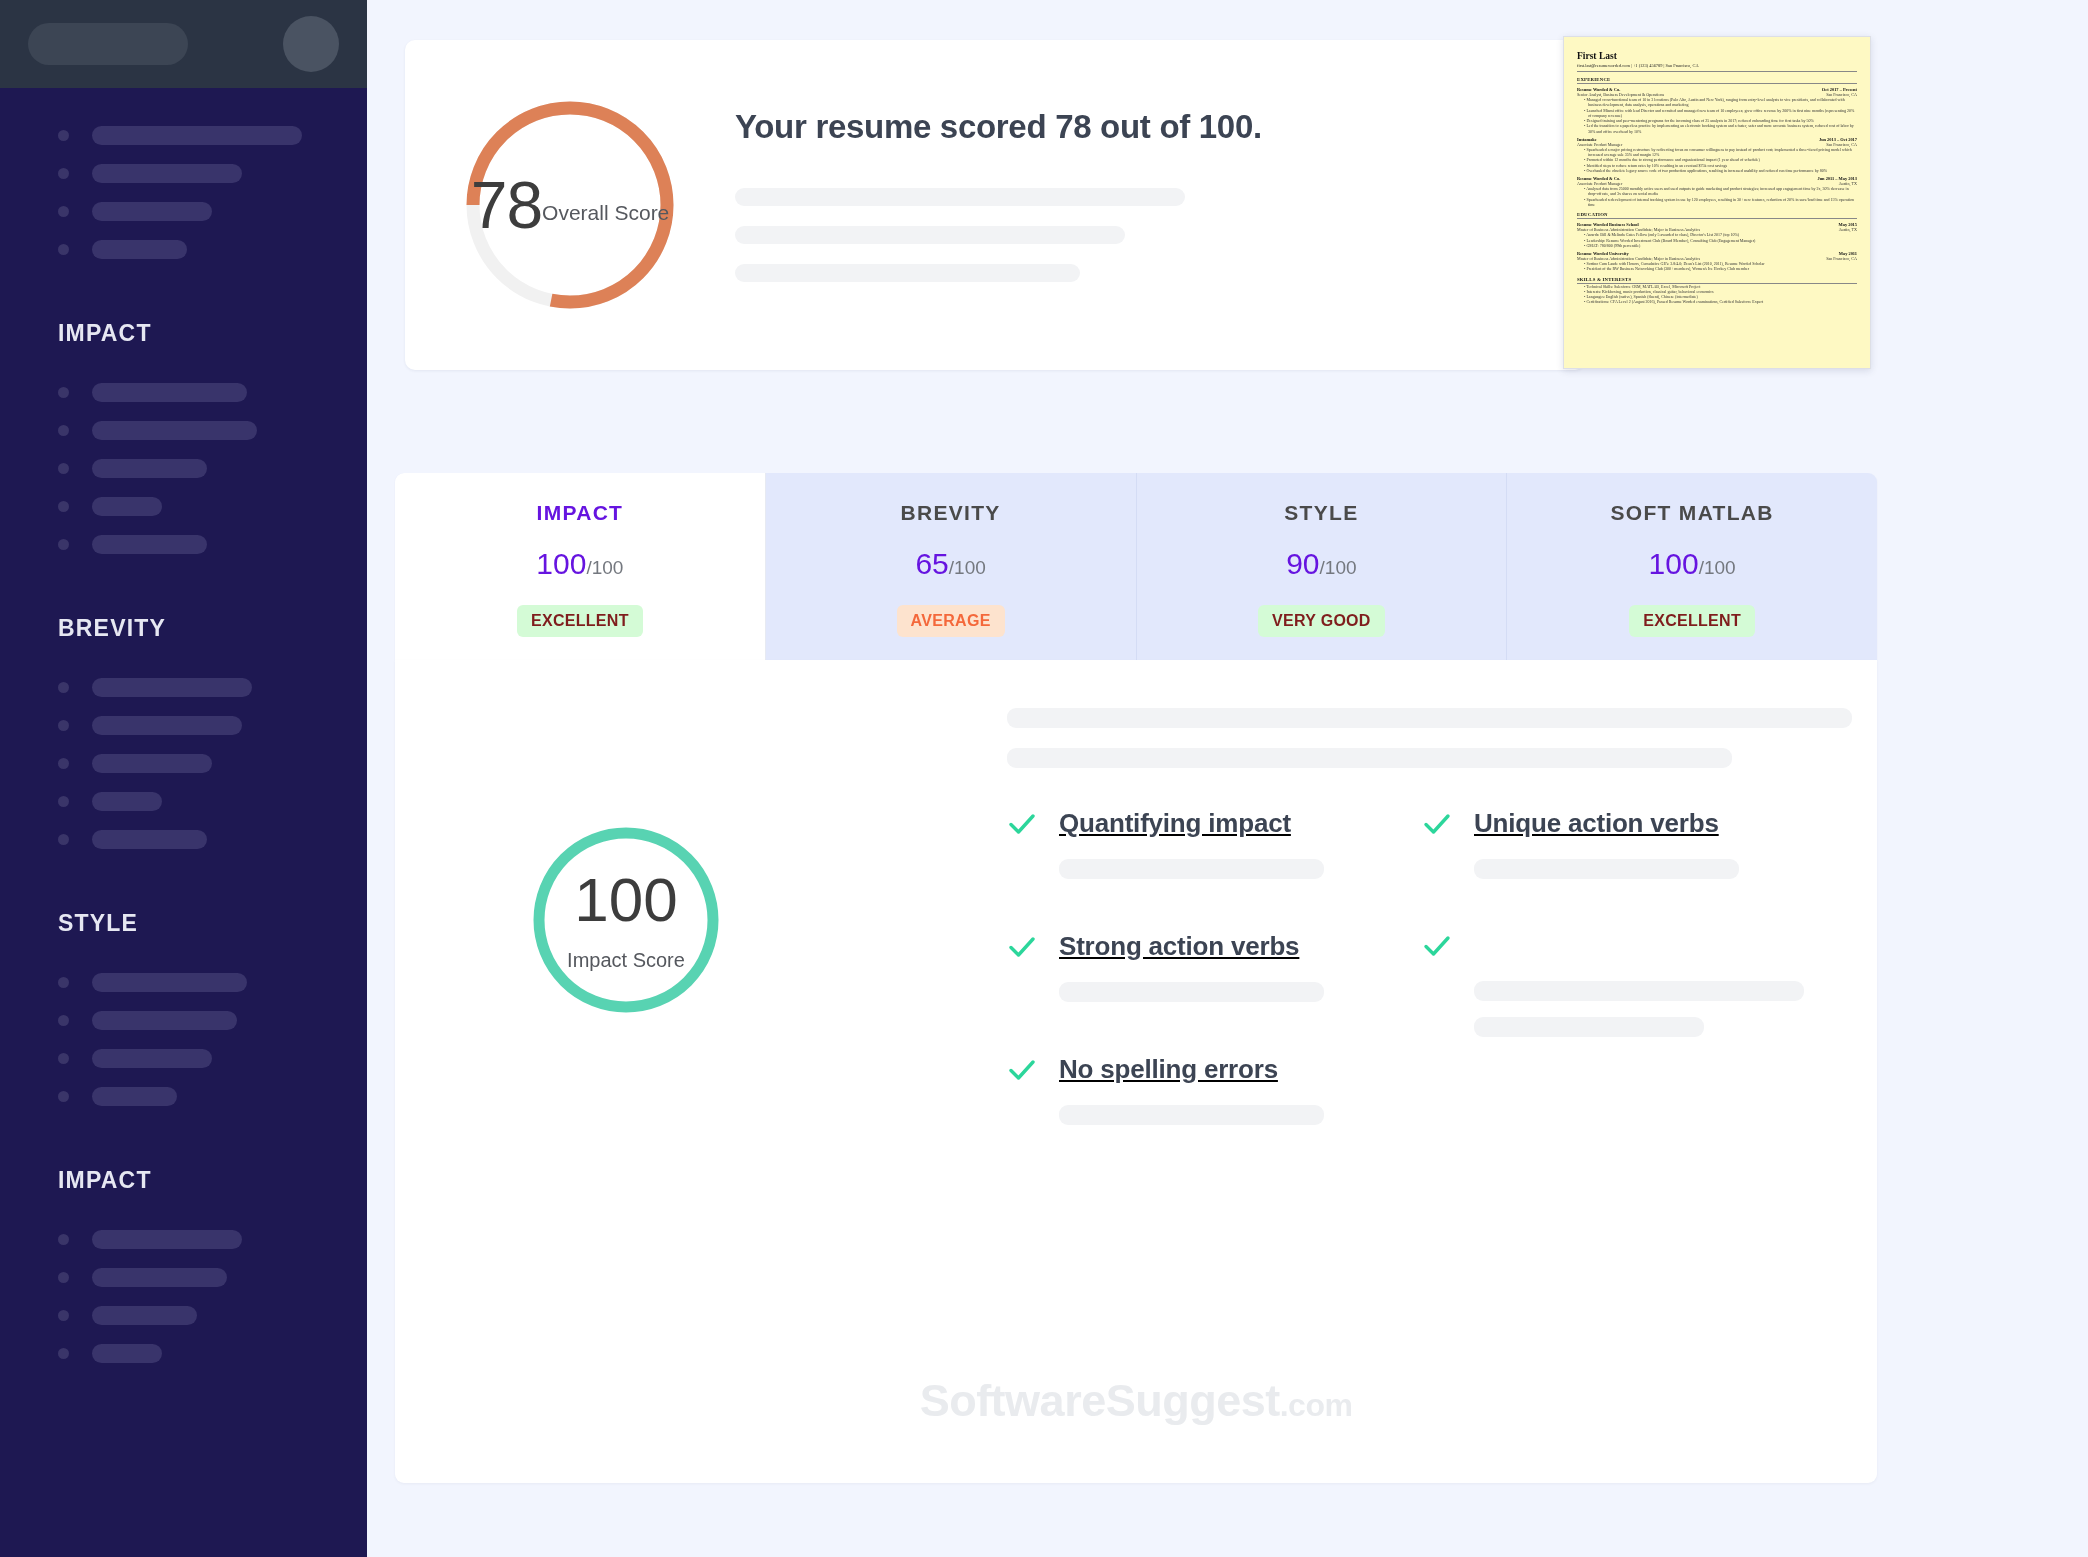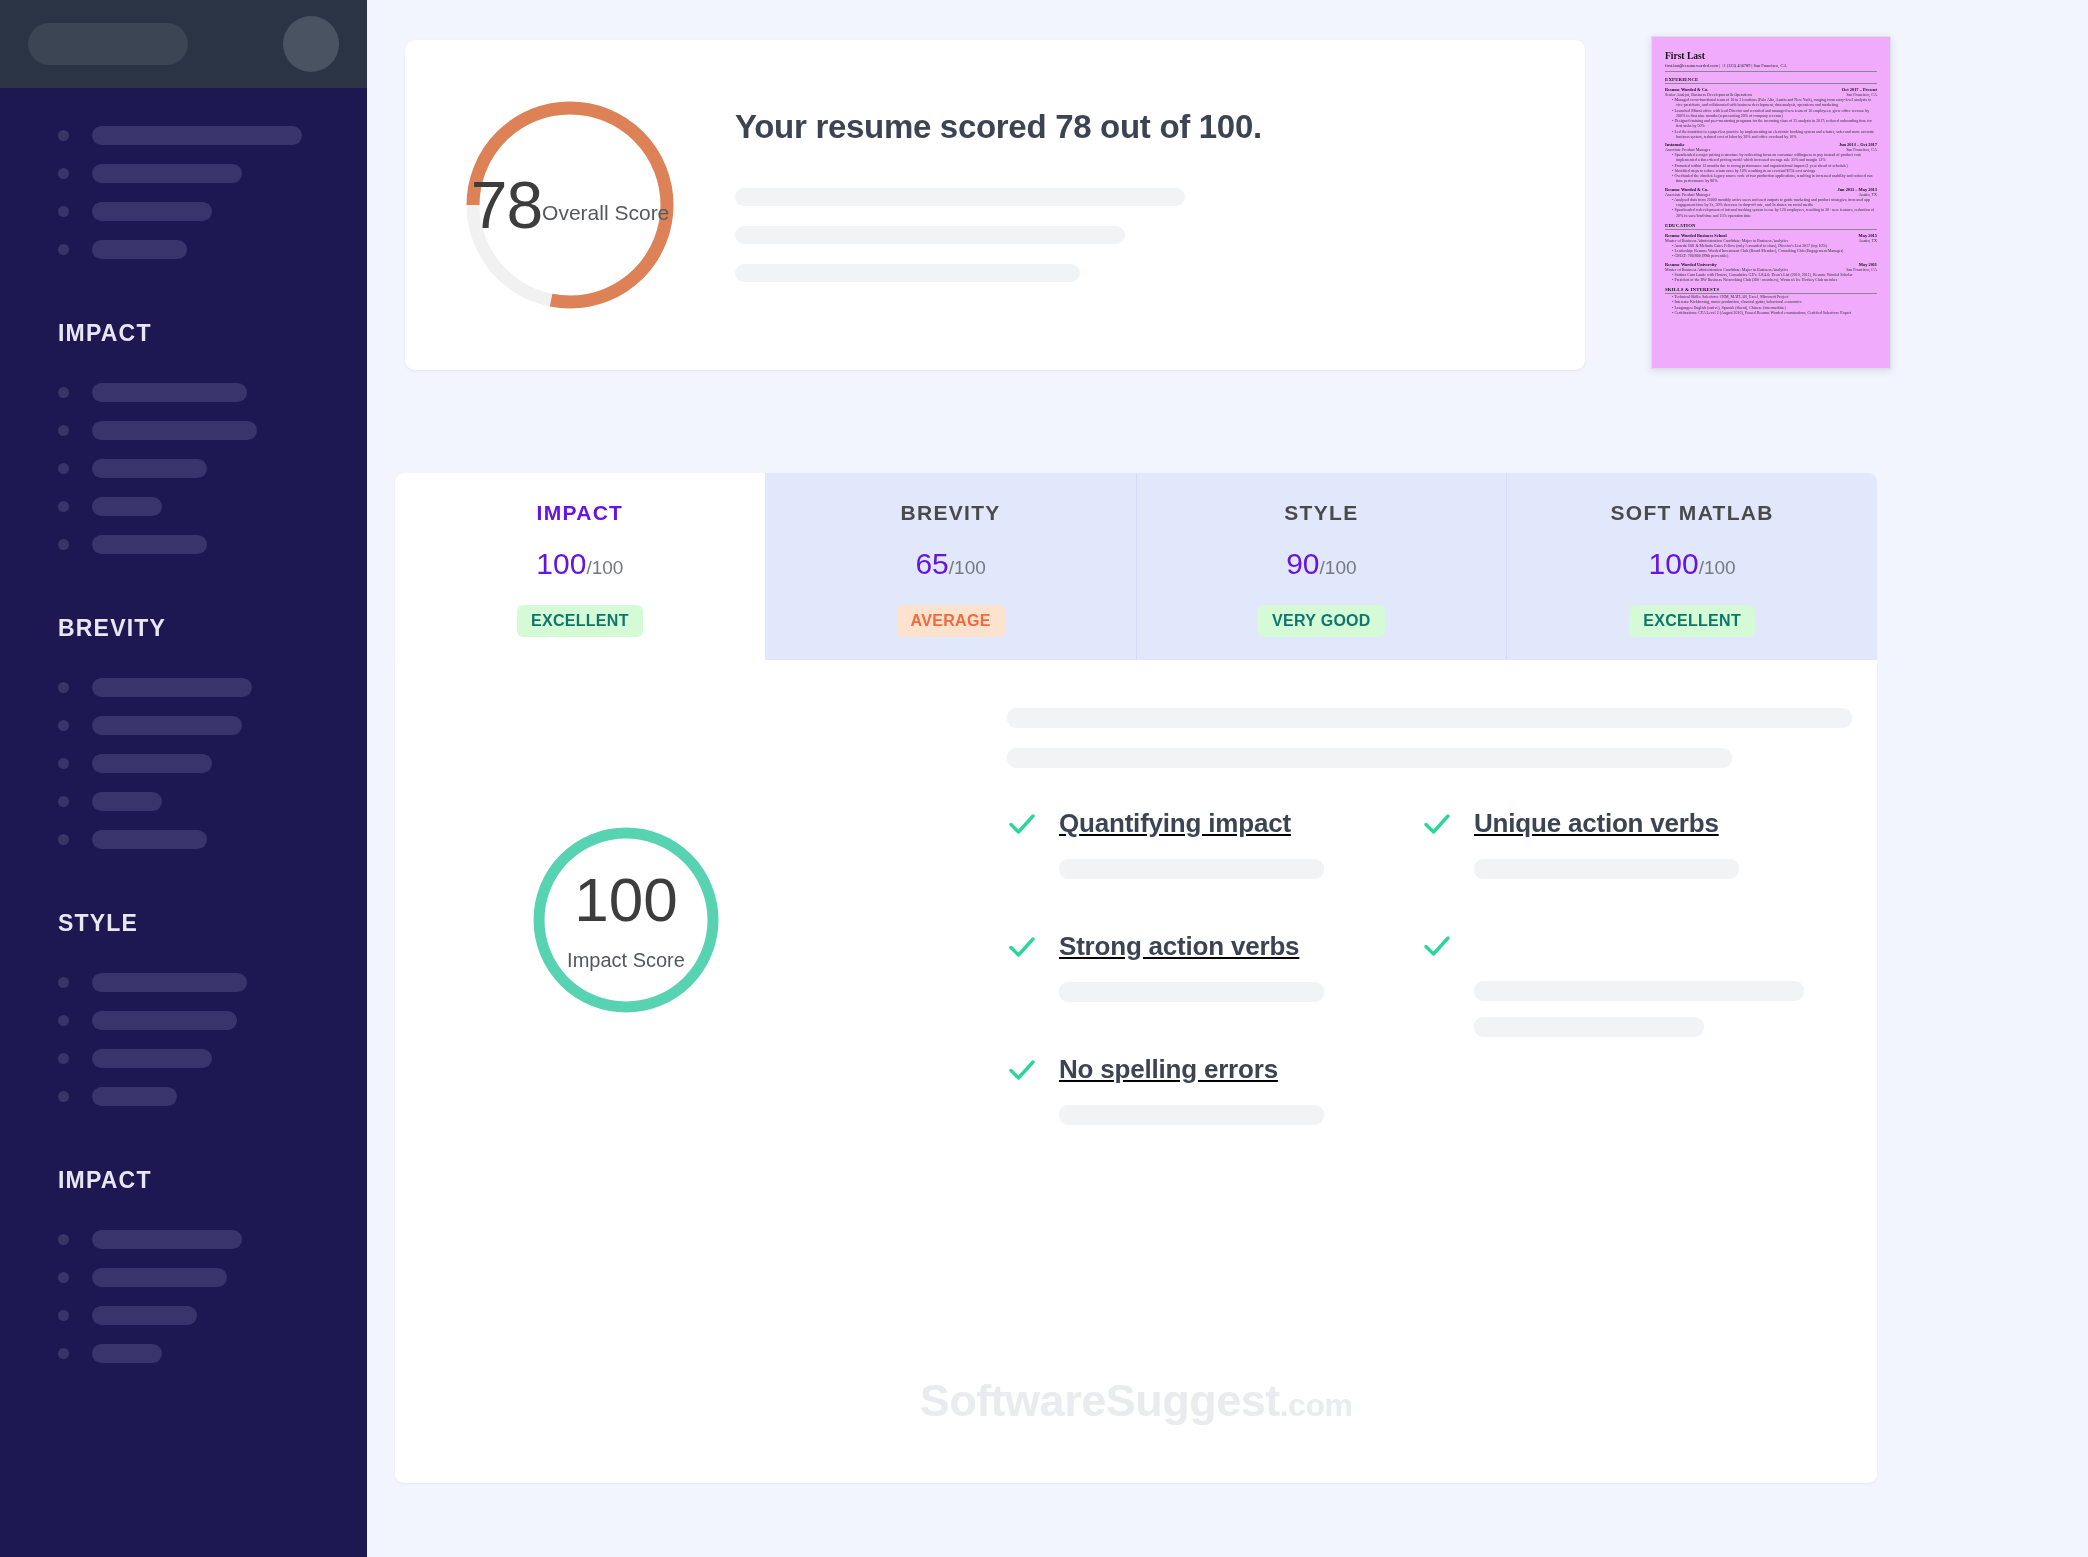--- a/index.html
+++ b/index.html
@@ -44,22 +44,22 @@
   }
   .gauge-num { font-size: 66px; color: #3D3D3D; font-weight: 400; line-height: 1; letter-spacing: -1px; }
   .gauge-label { font-size: 21px; color: #55585E; margin-top: 16px; }
 
   .score-right { flex: 1; padding-right: 60px; }
   .score-title { font-size: 33px; font-weight: bold; color: #3C4453; letter-spacing: -0.3px; margin-bottom: 42px; }
   .skel { background: #F2F3F5; border-radius: 9px; height: 18px; margin-bottom: 20px; }
 
   
   .resume-thumb {
-    position: absolute; left: 1284px; top: 36px; width: 240px; height: 333px;
-    background: #f0abfc; border: 1px solid #DDDFE6; box-shadow: 0 2px 7px rgba(30,40,80,.13);
+    position: absolute; left: 1196px; top: 36px; width: 308px; height: 333px;
+    background: #fef9c3; border: 1px solid #DDDFE6; box-shadow: 0 2px 7px rgba(30,40,80,.13);
     padding: 14px 13px; overflow: hidden;
   }
   .rt-name { font-family: "Liberation Serif", serif; font-size: 9.5px; font-weight: bold; color: #111; }
   .rt-contact { font-family: "Liberation Serif", serif; font-size: 4.4px; color: #222; margin-top: 2px; padding-bottom: 3px; border-bottom: .6px solid #888; }
   .rt-sec { font-family: "Liberation Serif", serif; font-size: 4.8px; font-weight: bold; color: #111; margin-top: 5px; padding-bottom: 1px; border-bottom: .6px solid #888; letter-spacing: .2px; }
   .rt-jobline { display: flex; justify-content: space-between; font-family: "Liberation Serif", serif; font-size: 4.4px; font-weight: bold; color: #111; margin-top: 3px; }
   .rt-subline { display: flex; justify-content: space-between; font-family: "Liberation Serif", serif; font-size: 4.1px; color: #333; }
   .rt-bul { font-family: "Liberation Serif", serif; font-size: 4px; color: #333; margin-left: 7px; line-height: 1.32; text-indent: -4px; padding-left: 4px; }
   .rt-bul::before { content: "• "; }
   .rt-sub2 { margin-left: 7px; }
@@ -82,21 +82,21 @@
   .tab.active { background: #fff; border-right: 1px solid #E7EAF2; }
   .tab-name { font-size: 21px; font-weight: bold; letter-spacing: 1.3px; color: #4A4A4A; }
   .tab.active .tab-name { color: #6614E0; }
   .tab-score { margin-top: 22px; font-size: 0; }
   .tab-score .big { font-size: 30px; color: #6614E0; font-weight: 400; }
   .tab-score .small { font-size: 19px; color: #74787F; }
   .badge {
     margin-top: 24px; padding: 7px 14px; border-radius: 6px;
     font-size: 16px; font-weight: bold; letter-spacing: .3px;
   }
-  .badge.green { background: #D4FBD6; color: #0f766e; }
+  .badge.green { background: #D4FBD6; color: #7f1d1d; }
   .badge.orange { background: #FDE3CE; color: #F4683B; }
 
   
   .detail {
     position: absolute; left: 28px; top: 660px; width: 1482px; height: 823px;
     background: #fff; border-radius: 0 0 9px 9px; box-shadow: 0 1px 3px rgba(30,40,80,.05);
   }
   .detail-skels { position: absolute; left: 612px; top: 48px; }
   .detail .skel2 { background: #F2F3F5; border-radius: 9px; height: 20px; margin-bottom: 20px; }
 

